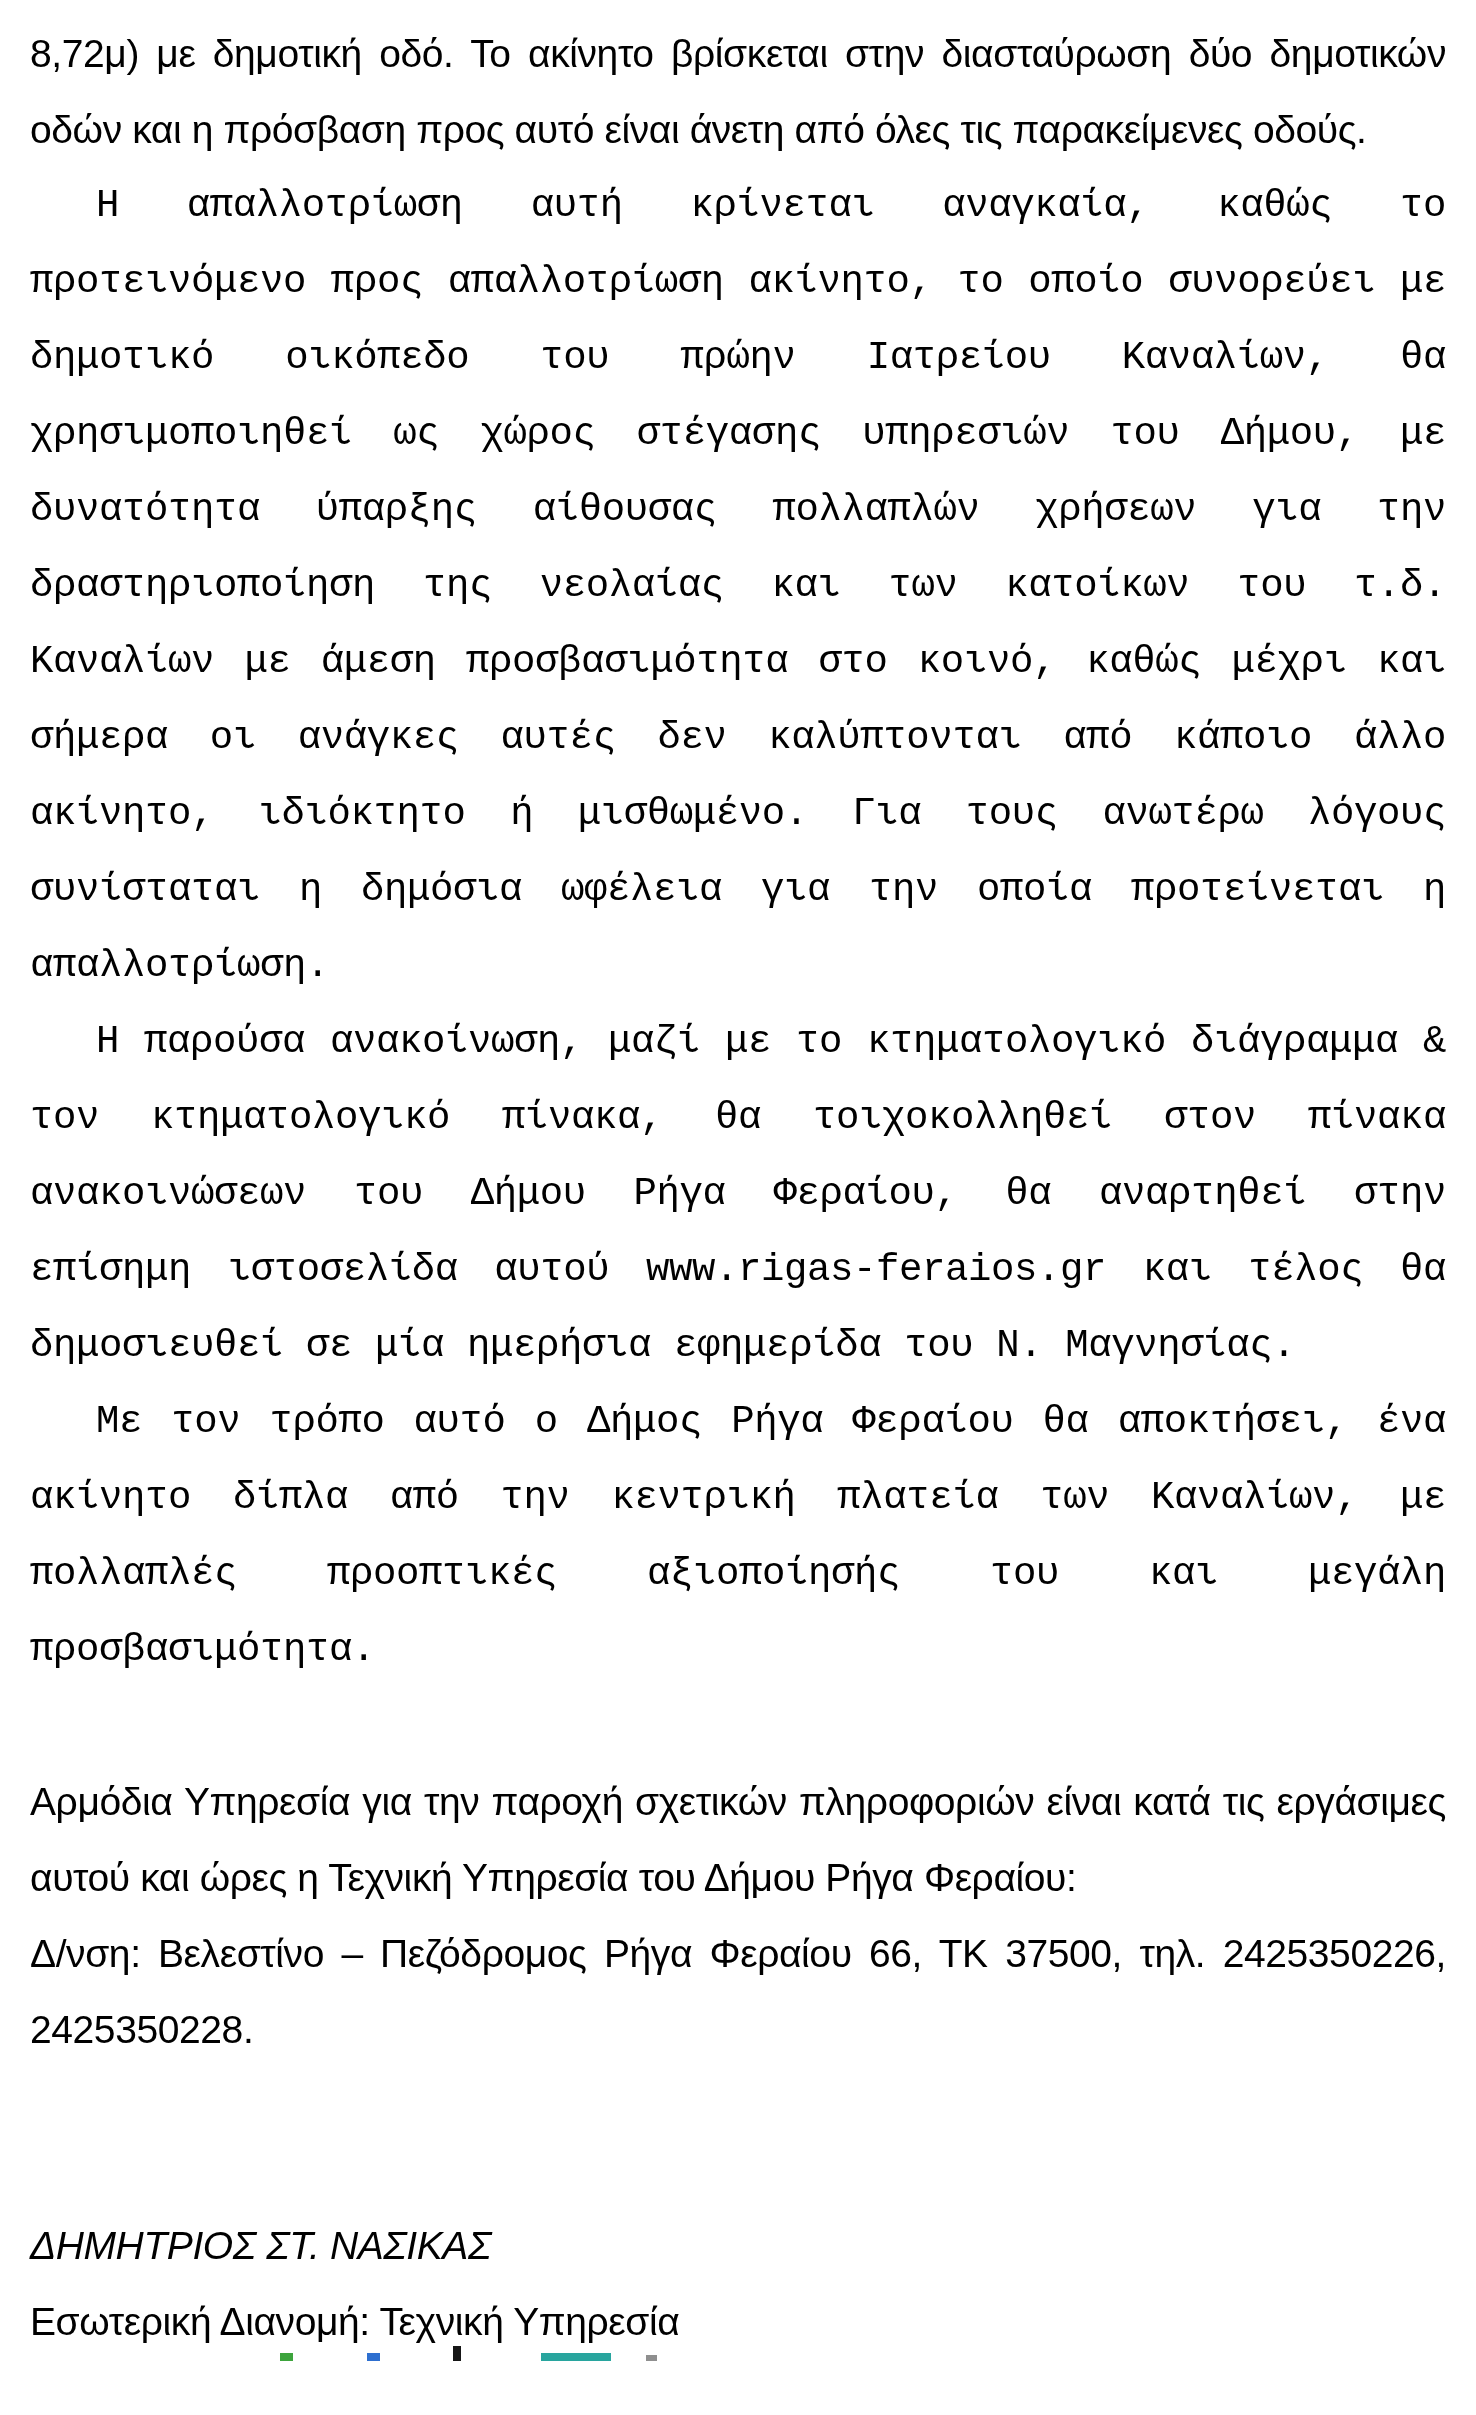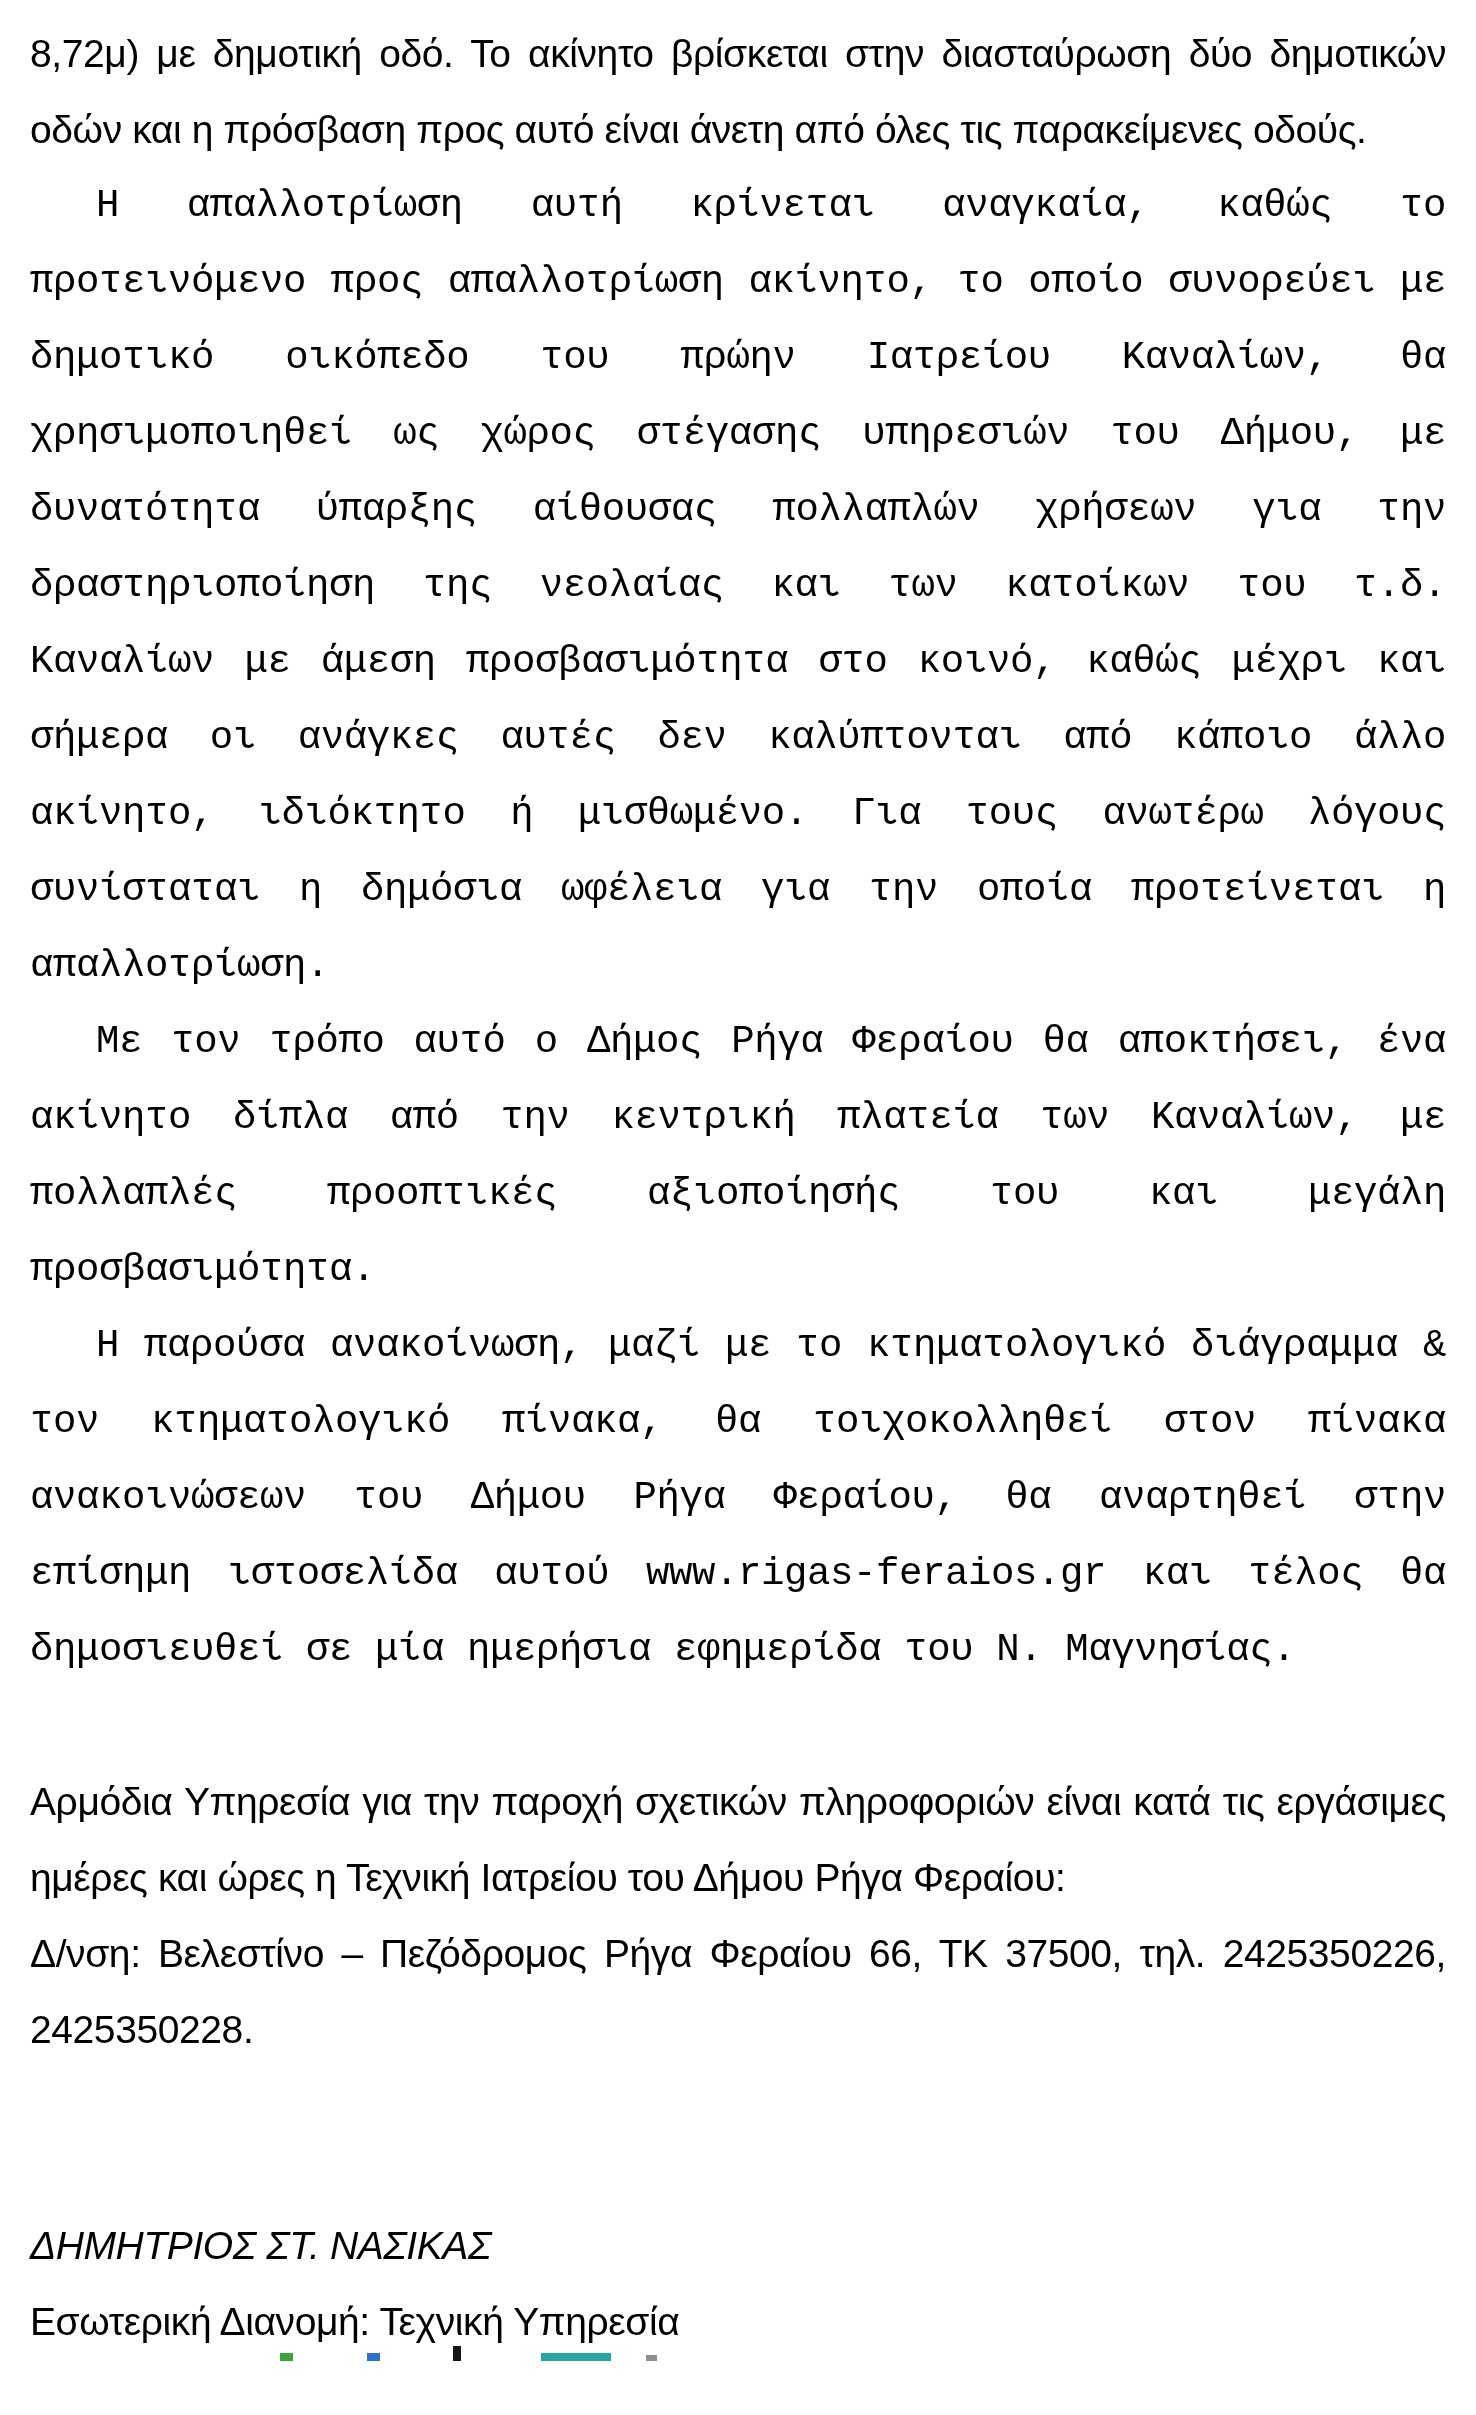--- a/index.html
+++ b/index.html
@@ -59,26 +59,26 @@
 </style>
 </head>
 <body>
 
 <div class="page">
 
   <p class="para">8,72μ) με δημοτική οδό. Το ακίνητο βρίσκεται στην διασταύρωση δύο δημοτικών οδών και η πρόσβαση προς αυτό είναι άνετη από όλες τις παρακείμενες οδούς.</p>
 
   <p class="para indent">Η απαλλοτρίωση αυτή κρίνεται αναγκαία, καθώς το προτεινόμενο προς απαλλοτρίωση ακίνητο, το οποίο συνορεύει με δημοτικό οικόπεδο του πρώην Ιατρείου Καναλίων, θα χρησιμοποιηθεί ως χώρος στέγασης υπηρεσιών του Δήμου, με δυνατότητα ύπαρξης αίθουσας πολλαπλών χρήσεων  για την δραστηριοποίηση της νεολαίας και των κατοίκων του τ.δ. Καναλίων με άμεση προσβασιμότητα στο κοινό, καθώς μέχρι και σήμερα οι ανάγκες αυτές δεν καλύπτονται από κάποιο άλλο ακίνητο, ιδιόκτητο ή μισθωμένο. Για τους ανωτέρω λόγους συνίσταται η δημόσια ωφέλεια για την οποία προτείνεται η απαλλοτρίωση.</p>
 
+  <p class="para indent">Η παρούσα ανακοίνωση, μαζί με το κτηματολογικό διάγραμμα &amp; τον κτηματολογικό πίνακα, θα τοιχοκολληθεί στον πίνακα ανακοινώσεων του Δήμου Ρήγα Φεραίου, θα αναρτηθεί στην επίσημη ιστοσελίδα αυτού www.rigas-feraios.gr και τέλος θα δημοσιευθεί σε μία ημερήσια εφημερίδα του Ν. Μαγνησίας.</p>
+
   <p class="para indent">Με τον τρόπο αυτό ο Δήμος Ρήγα Φεραίου θα αποκτήσει, ένα ακίνητο δίπλα από την κεντρική πλατεία των Καναλίων, με πολλαπλές προοπτικές αξιοποίησής του και μεγάλη προσβασιμότητα.</p>
 
-  <p class="para indent">Η παρούσα ανακοίνωση, μαζί με το κτηματολογικό διάγραμμα &amp; τον κτηματολογικό πίνακα, θα τοιχοκολληθεί στον πίνακα ανακοινώσεων του Δήμου Ρήγα Φεραίου, θα αναρτηθεί στην επίσημη ιστοσελίδα αυτού www.rigas-feraios.gr και τέλος θα δημοσιευθεί σε μία ημερήσια εφημερίδα του Ν. Μαγνησίας.</p>
 
-
-  <p class="para gap-top">Αρμόδια Υπηρεσία για την παροχή σχετικών πληροφοριών είναι κατά τις εργάσιμες ημέρες και ώρες η Τεχνική Ιατρείου του Δήμου Ρήγα Φεραίου:</p>
+  <p class="para gap-top">Αρμόδια Υπηρεσία για την παροχή σχετικών πληροφοριών είναι κατά τις εργάσιμες αυτού και ώρες η Τεχνική Υπηρεσία του Δήμου Ρήγα Φεραίου:</p>
 
   <p class="para">Δ/νση: Βελεστίνο – Πεζόδρομος Ρήγα Φεραίου 66, ΤΚ 37500, τηλ. 2425350226, 2425350228.</p>
 
 
   <p class="para sig-gap">ΔΗΜΗΤΡΙΟΣ ΣΤ. ΝΑΣΙΚΑΣ</p>
 
   <p class="para">Εσωτερική Διανομή: Τεχνική Υπηρεσία</p>
 
   <div class="footer-marks" id="footer-marks">
       <span style="left: 280px; width: 13px; height: 8px; background: rgb(61, 164, 60);"></span>

